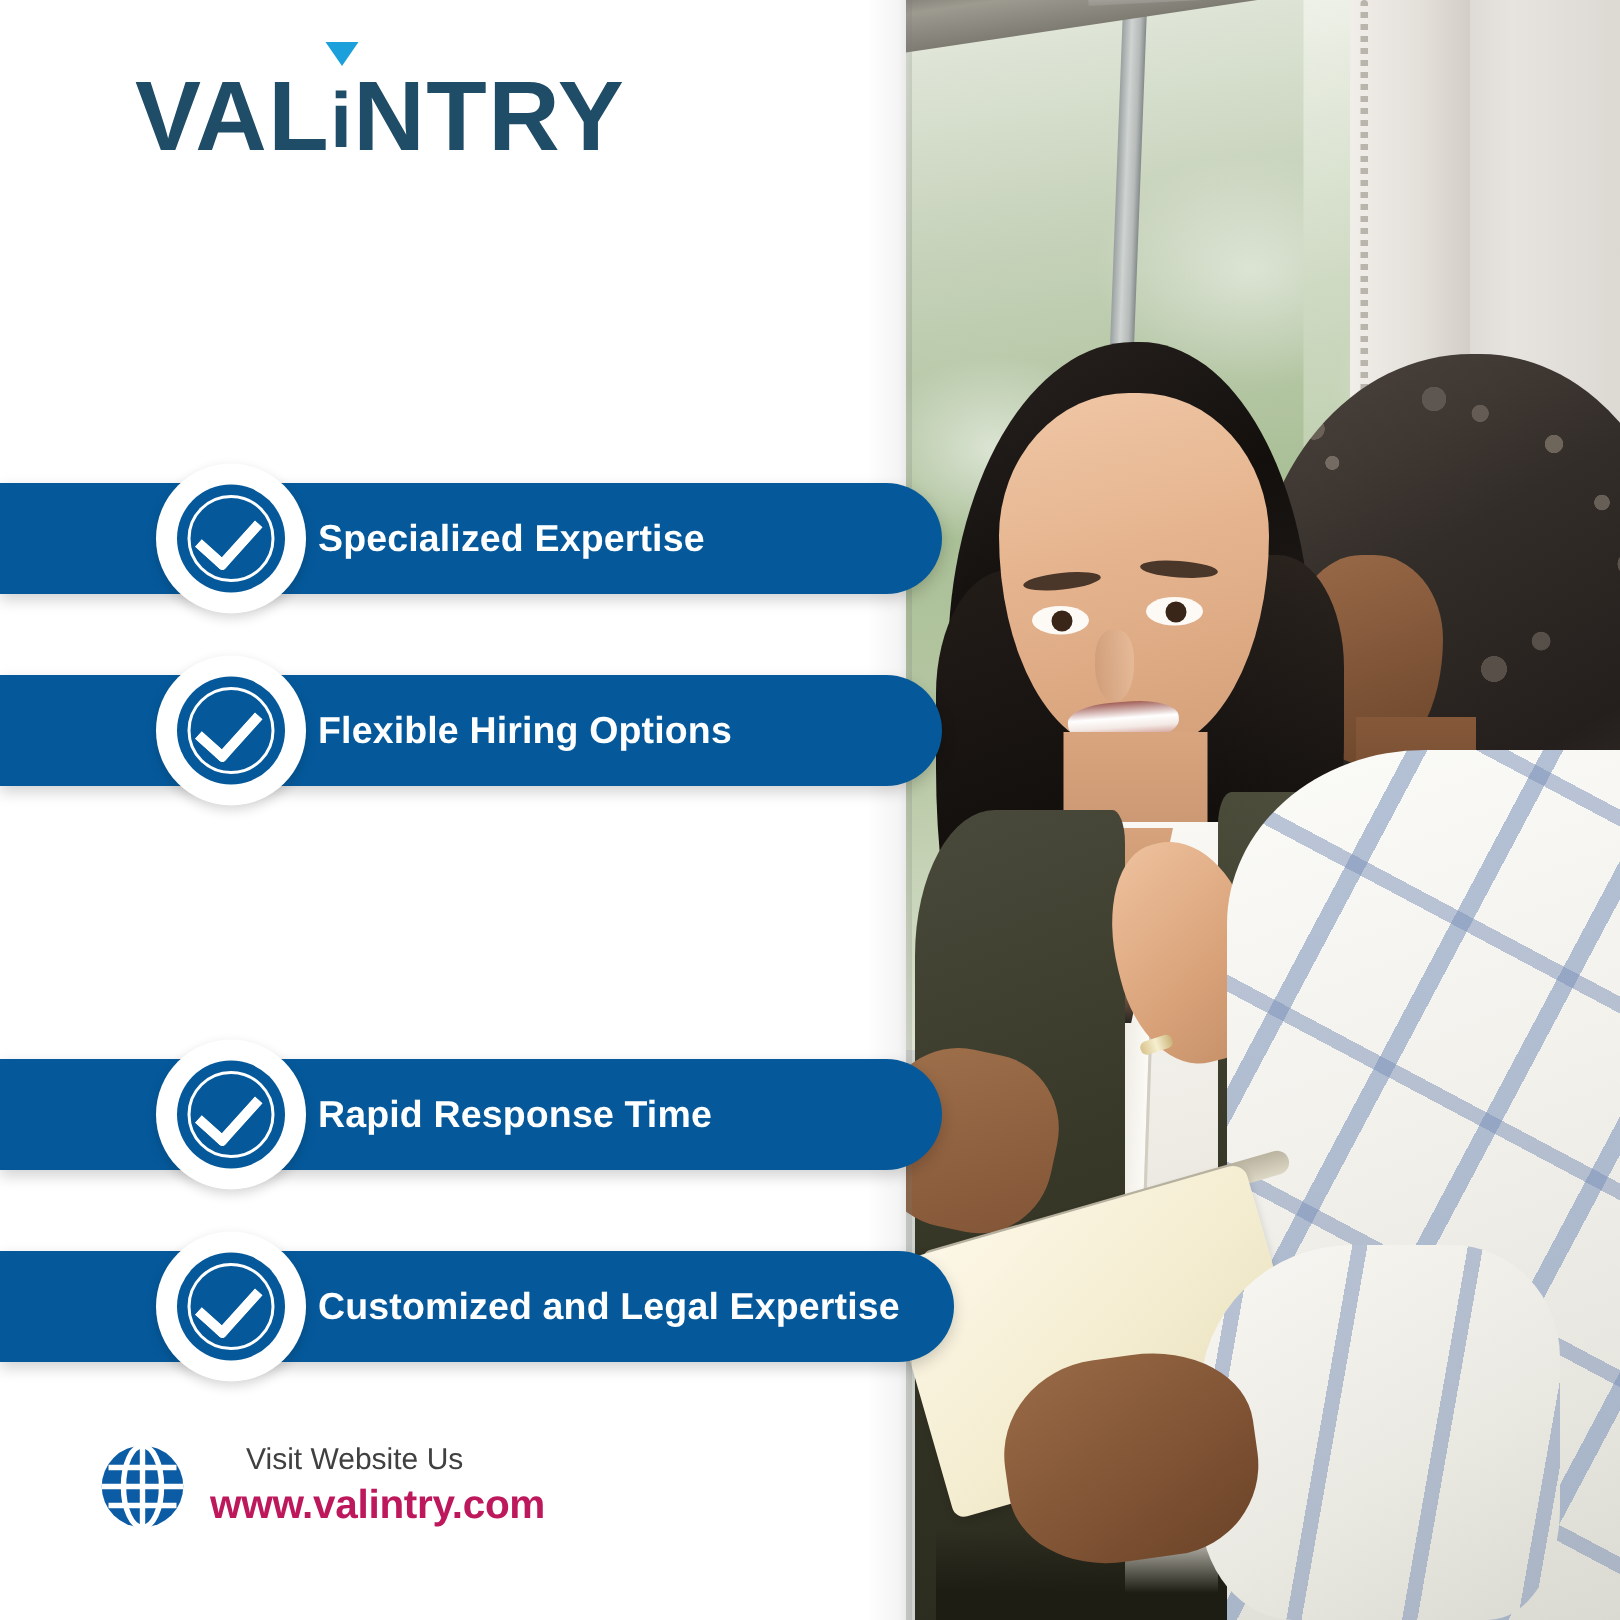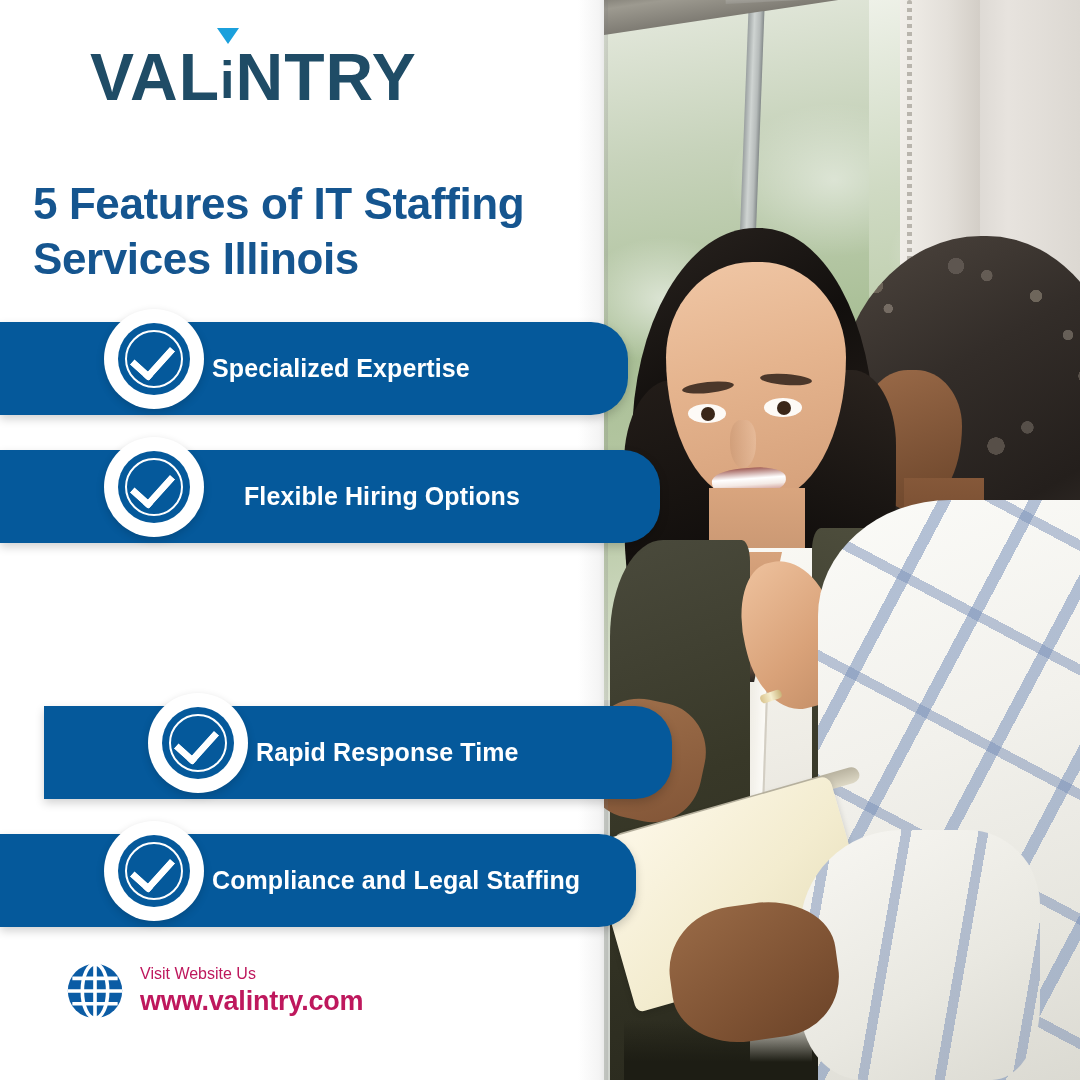--- a/index.html
+++ b/index.html
@@ -389,21 +389,21 @@
     font-weight: 700;
     line-height: 1.26;
     color: #15558f;
     letter-spacing: -0.4px;
   }
 
   
   .pill {
     position: absolute;
     left: 0;
-    height: 93px;
+    height: 74px;
     background: #05599b;
     border-top-right-radius: 37px;
     border-bottom-right-radius: 37px;
     display: flex;
     align-items: center;
     box-shadow: 0 4px 10px rgba(0,0,0,.18);
     z-index: 5;
   }
   .pill-label {
     color: #ffffff;
@@ -463,24 +463,25 @@
     align-items: center;
     gap: 16px;
   }
   .globe {
     width: 58px;
     height: 58px;
     flex: 0 0 58px;
   }
   .footer-text { line-height: 1.15; }
   .footer-small {
-    font-size: 16px;
-    color: #be185d;
+    font-size: 20px;
+    color: #404040;
     font-weight: 400;
     margin-bottom: 3px;
+    margin-left: 24px;
   }
   .footer-url {
     font-size: 27px;
     color: #be185d;
     font-weight: 700;
     letter-spacing: -.2px;
   }
 </style>
 </head>
 <body>
@@ -531,65 +532,64 @@
     <div class="w2-folder"></div>
     <div class="w2-arm"></div>
     <div class="w2-hand"></div>
   </div>
   <div class="photo-shadow"></div>
 
   <div class="logo">
     <span class="logo-text"><span>VAL</span><span class="logo-i-wrap"><span class="logo-dot"></span><span class="logo-i">i</span></span><span>NTRY</span></span>
   </div>
 
-  <div class="headline">5 Features of IT Staffing Services Illinois</div>
 
   <div class="pill" style="top:322px; width:628px;">
     <div class="check-badge">
       <div class="check-inner">
         <div class="check-ring">
           <div class="check-mark"></div>
         </div>
       </div>
     </div>
     <span class="pill-label">Specialized Expertise</span>
   </div>
 
-  <div class="pill" style="top:450px; width:628px;padding-left:32px;">
+  <div class="pill" style="top:450px; width:628px;">
     <div class="check-badge">
       <div class="check-inner">
         <div class="check-ring">
           <div class="check-mark"></div>
         </div>
       </div>
     </div>
     <span class="pill-label">Flexible Hiring Options</span>
   </div>
 
 
-  <div class="pill" style="top:706px; width:628px;margin-left:44px;">
+  <div class="pill" style="top:706px; width:628px;">
     <div class="check-badge">
       <div class="check-inner">
         <div class="check-ring">
           <div class="check-mark"></div>
         </div>
       </div>
     </div>
     <span class="pill-label">Rapid Response Time</span>
   </div>
 
   <div class="pill" style="top:834px; width:636px;">
     <div class="check-badge">
       <div class="check-inner">
         <div class="check-ring">
           <div class="check-mark"></div>
         </div>
       </div>
     </div>
-    <span class="pill-label">Compliance and Legal Staffing</span>
+    <span class="pill-label">Customized and Legal Expertise</span>
   </div>
 
   <div class="footer">
     <svg class="globe" viewBox="0 0 64 64">
       <circle cx="32" cy="32" r="30" fill="#0b5ca5"></circle>
       <g fill="none" stroke="#ffffff" stroke-width="4">
         <line x1="2" y1="32" x2="62" y2="32"></line>
         <line x1="7" y1="18" x2="57" y2="18"></line>
         <line x1="7" y1="46" x2="57" y2="46"></line>
         <ellipse cx="32" cy="32" rx="14" ry="30"></ellipse>

